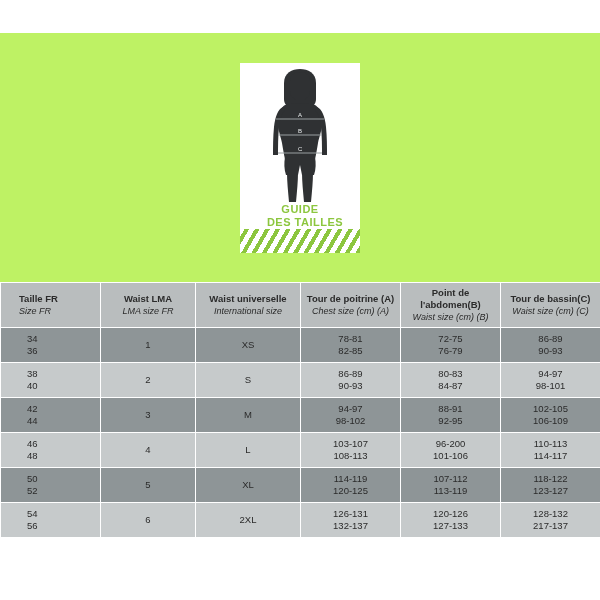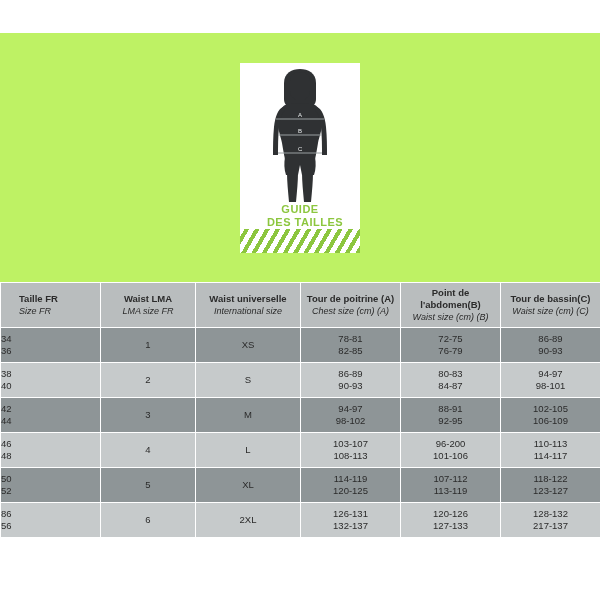--- a/index.html
+++ b/index.html
@@ -120,20 +120,21 @@
     line-height: 12px;
   }
   tbody tr.dark td {
     background: #8e9597;
   }
   tbody tr.light td {
     background: #c6cacb;
   }
   tbody td.col-fr {
     text-align: left;
+    padding-left: 26px;
   }
   tbody td .two-line span {
     display: block;
   }
   .col1 { width: 100px; }
   .col2 { width: 95px; }
   .col3 { width: 105px; }
   .col4 { width: 100px; }
   .col5 { width: 100px; }
   .col6 { width: 100px; }
@@ -370,21 +371,21 @@
             <span class="two-line">
               <span>118-122</span>
               <span>123-127</span>
             </span>
           </td>
         </tr>
 
         <tr class="light">
           <td class="col-fr">
             <span class="two-line">
-              <span>86</span>
+              <span>54</span>
               <span>56</span>
             </span>
           </td>
           <td>6</td>
           <td>2XL</td>
           <td>
             <span class="two-line">
               <span>126-131</span>
               <span>132-137</span>
             </span>

